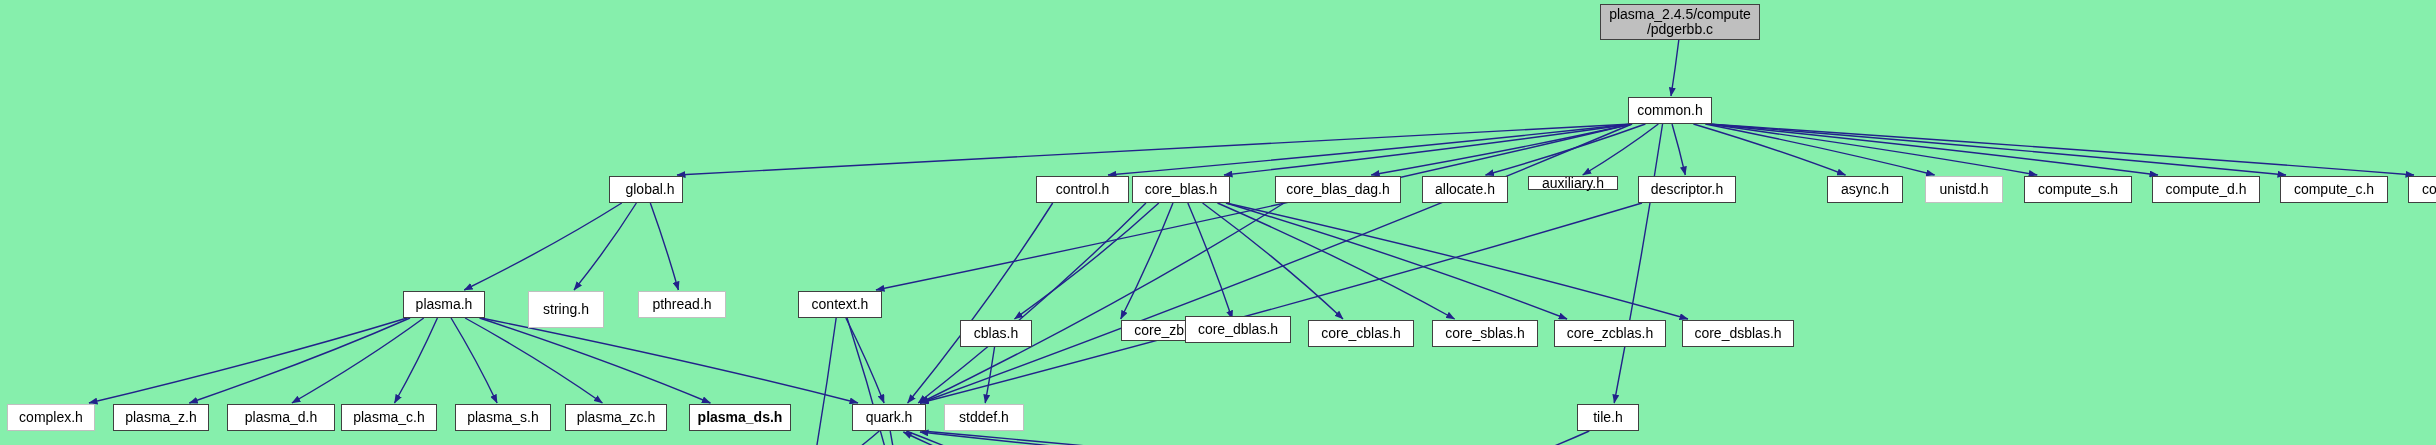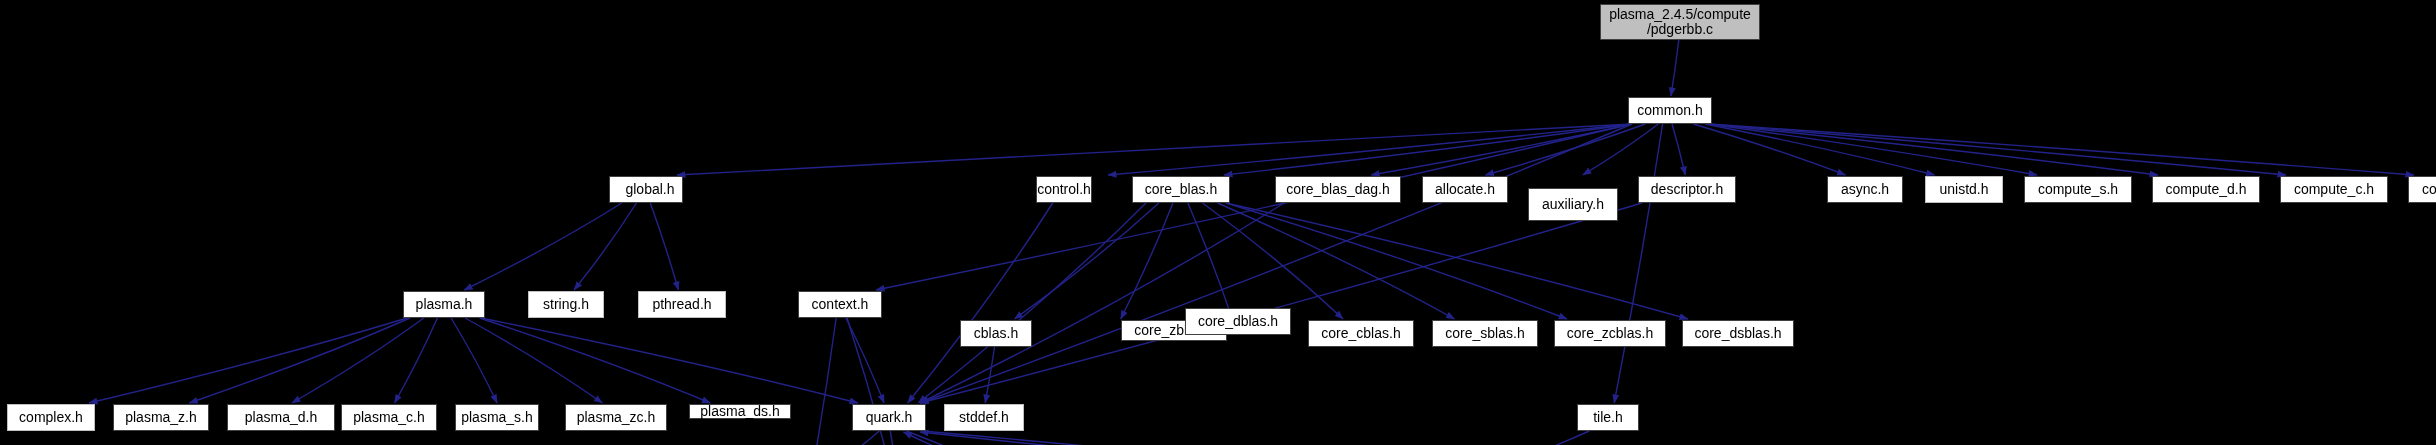--- a/index.html
+++ b/index.html
@@ -4,21 +4,21 @@
 <style>
   html, body {
     margin: 0;
     padding: 0;
     background: #ffffff;
   }
   #graph {
     position: relative;
     width: 2436px;
     height: 445px;
-    background: #000000;
+    background: #86efac;
     font-family: "Liberation Sans", sans-serif;
     overflow: hidden;
   }
   #edge-layer {
     position: absolute;
     left: 0;
     top: 0;
     width: 2436px;
     height: 445px;
     pointer-events: none;
@@ -107,47 +107,47 @@
         <path d="M 1589.28 431 Q 1535.7408 455 1467.6 479" fill="none" stroke="#22228a" stroke-width="1.4" marker-end="url(#arrowhead)"></path>
         <path d="M 1015.72 480 Q 952.8208 456 903.4 432" fill="none" stroke="#22228a" stroke-width="1.4" marker-end="url(#arrowhead)"></path>
         <path d="M 1411 480 Q 1139.5 456 920 432" fill="none" stroke="#22228a" stroke-width="1.4" marker-end="url(#arrowhead)"></path>
       </g>
   </svg>
   <div id="node-layer">
       <div class="node root" style="left: 1600px; top: 4px; width: 160px; height: 36px;"><span>plasma_2.4.5/compute
 /pdgerbb.c</span></div>
       <div class="node" style="left: 1628px; top: 97px; width: 84px; height: 27px;"><span>common.h</span></div>
       <div class="node" style="left: 609px; top: 176px; width: 74px; height: 27px; padding-left: 8px;"><span>global.h</span></div>
-      <div class="node" style="left: 1036px; top: 176px; width: 56px; height: 27px;"><span>control.h</span></div>
+      <div class="node" style="left: 1036px; top: 176px; width: 93px; height: 27px;"><span>control.h</span></div>
       <div class="node" style="left: 1132px; top: 176px; width: 98px; height: 27px;"><span>core_blas.h</span></div>
       <div class="node" style="left: 1275px; top: 176px; width: 126px; height: 27px;"><span>core_blas_dag.h</span></div>
       <div class="node" style="left: 1422px; top: 176px; width: 86px; height: 27px;"><span>allocate.h</span></div>
-      <div class="node" style="left: 1528px; top: 188px; width: 90px; height: 33px;"><span>auxiliary.h</span></div>
+      <div class="node" style="left: 1528px; top: 176px; width: 90px; height: 14px;"><span>auxiliary.h</span></div>
       <div class="node" style="left: 1638px; top: 176px; width: 98px; height: 27px;"><span>descriptor.h</span></div>
       <div class="node" style="left: 1827px; top: 176px; width: 76px; height: 27px;"><span>async.h</span></div>
       <div class="node gray-border" style="left: 1925px; top: 176px; width: 78px; height: 27px;"><span>unistd.h</span></div>
       <div class="node" style="left: 2024px; top: 176px; width: 108px; height: 27px;"><span>compute_s.h</span></div>
       <div class="node" style="left: 2152px; top: 176px; width: 108px; height: 27px;"><span>compute_d.h</span></div>
       <div class="node" style="left: 2280px; top: 176px; width: 108px; height: 27px;"><span>compute_c.h</span></div>
       <div class="node" style="left: 2408px; top: 176px; width: 108px; height: 27px;"><span>compute_z.h</span></div>
       <div class="node" style="left: 403px; top: 291px; width: 82px; height: 27px;"><span>plasma.h</span></div>
-      <div class="node gray-border" style="left: 528px; top: 291px; width: 76px; height: 27px;"><span>string.h</span></div>
+      <div class="node gray-border" style="left: 528px; top: 291px; width: 76px; height: 37px;"><span>string.h</span></div>
       <div class="node gray-border" style="left: 638px; top: 291px; width: 88px; height: 27px;"><span>pthread.h</span></div>
       <div class="node" style="left: 798px; top: 291px; width: 84px; height: 27px;"><span>context.h</span></div>
       <div class="node" style="left: 960px; top: 320px; width: 72px; height: 27px;"><span>cblas.h</span></div>
       <div class="node" style="left: 1121px; top: 320px; width: 106px; height: 21px;"><span>core_zblas.h</span></div>
-      <div class="node" style="left: 1185px; top: 308px; width: 106px; height: 27px;"><span>core_dblas.h</span></div>
+      <div class="node" style="left: 1185px; top: 316px; width: 106px; height: 27px;"><span>core_dblas.h</span></div>
       <div class="node" style="left: 1308px; top: 320px; width: 106px; height: 27px;"><span>core_cblas.h</span></div>
       <div class="node" style="left: 1432px; top: 320px; width: 106px; height: 27px;"><span>core_sblas.h</span></div>
       <div class="node" style="left: 1554px; top: 320px; width: 112px; height: 27px;"><span>core_zcblas.h</span></div>
       <div class="node" style="left: 1682px; top: 320px; width: 112px; height: 27px;"><span>core_dsblas.h</span></div>
       <div class="node gray-border" style="left: 7px; top: 404px; width: 88px; height: 27px;"><span>complex.h</span></div>
       <div class="node" style="left: 113px; top: 404px; width: 96px; height: 27px;"><span>plasma_z.h</span></div>
       <div class="node" style="left: 227px; top: 404px; width: 108px; height: 27px;"><span>plasma_d.h</span></div>
       <div class="node" style="left: 341px; top: 404px; width: 96px; height: 27px;"><span>plasma_c.h</span></div>
-      <div class="node" style="left: 455px; top: 404px; width: 84px; height: 27px;"><span>plasma_s.h</span></div>
+      <div class="node" style="left: 455px; top: 404px; width: 96px; height: 27px;"><span>plasma_s.h</span></div>
       <div class="node" style="left: 565px; top: 404px; width: 102px; height: 27px;"><span>plasma_zc.h</span></div>
-      <div class="node" style="left: 689px; top: 404px; width: 102px; height: 15px;"><span>plasma_ds.h</span></div>
+      <div class="node" style="left: 689px; top: 404px; width: 102px; height: 27px; font-weight: bold;"><span>plasma_ds.h</span></div>
       <div class="node" style="left: 852px; top: 404px; width: 74px; height: 27px;"><span>quark.h</span></div>
       <div class="node gray-border" style="left: 944px; top: 404px; width: 80px; height: 27px;"><span>stddef.h</span></div>
       <div class="node" style="left: 1577px; top: 404px; width: 62px; height: 27px;"><span>tile.h</span></div>
     </div>
 </div>
 
 </body></html>

